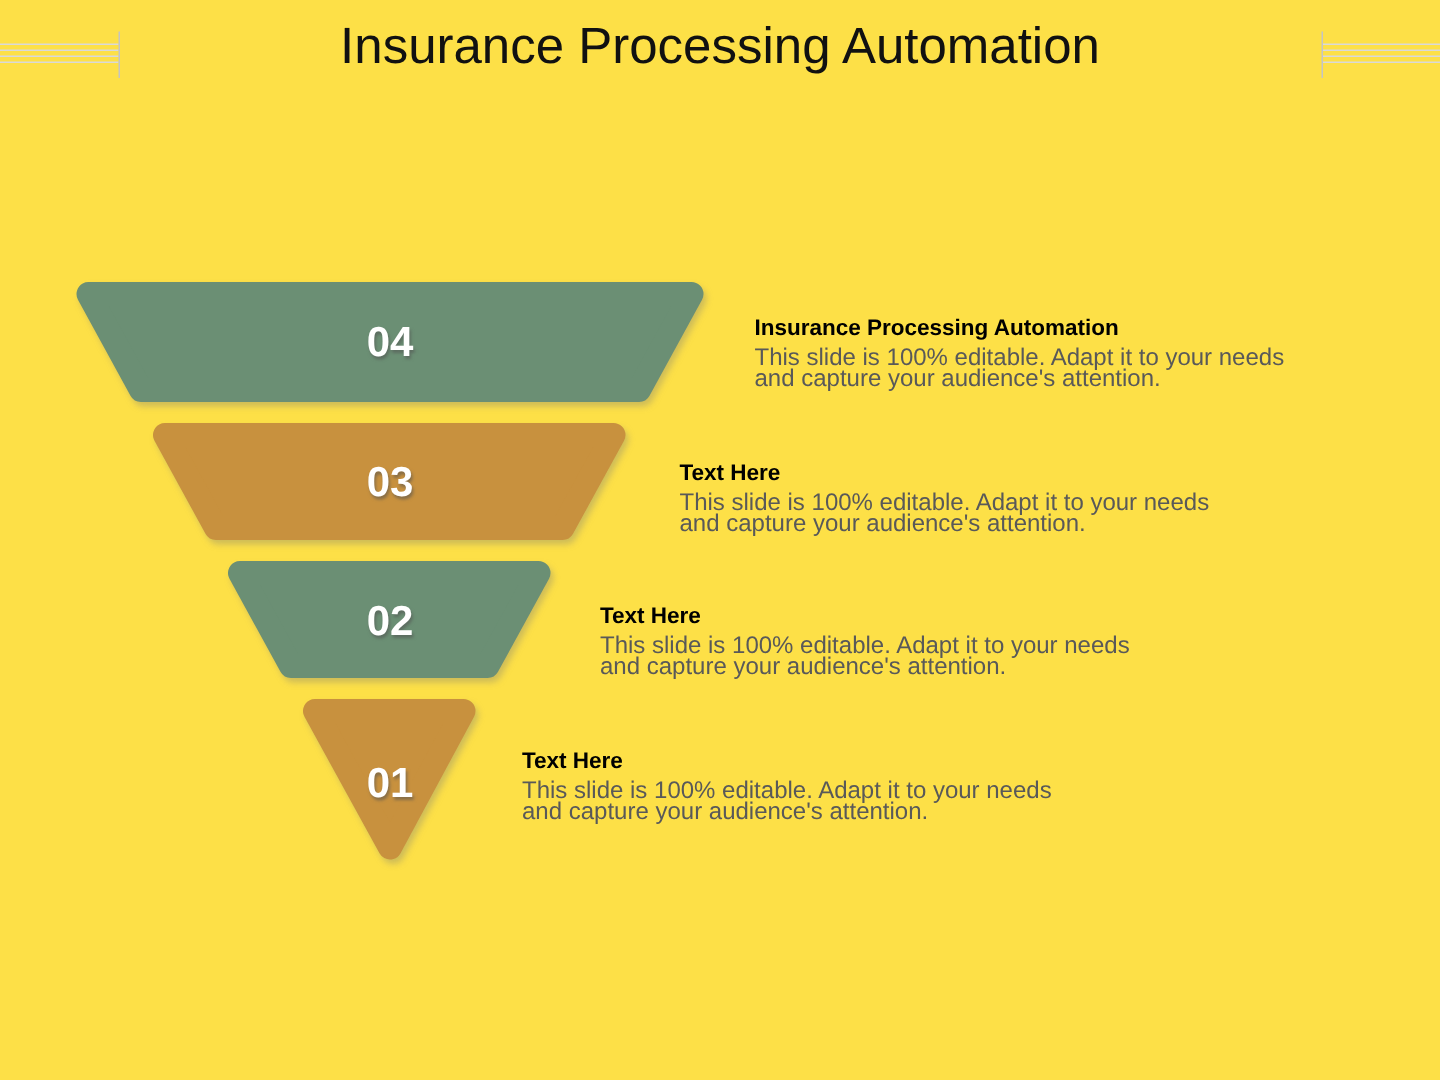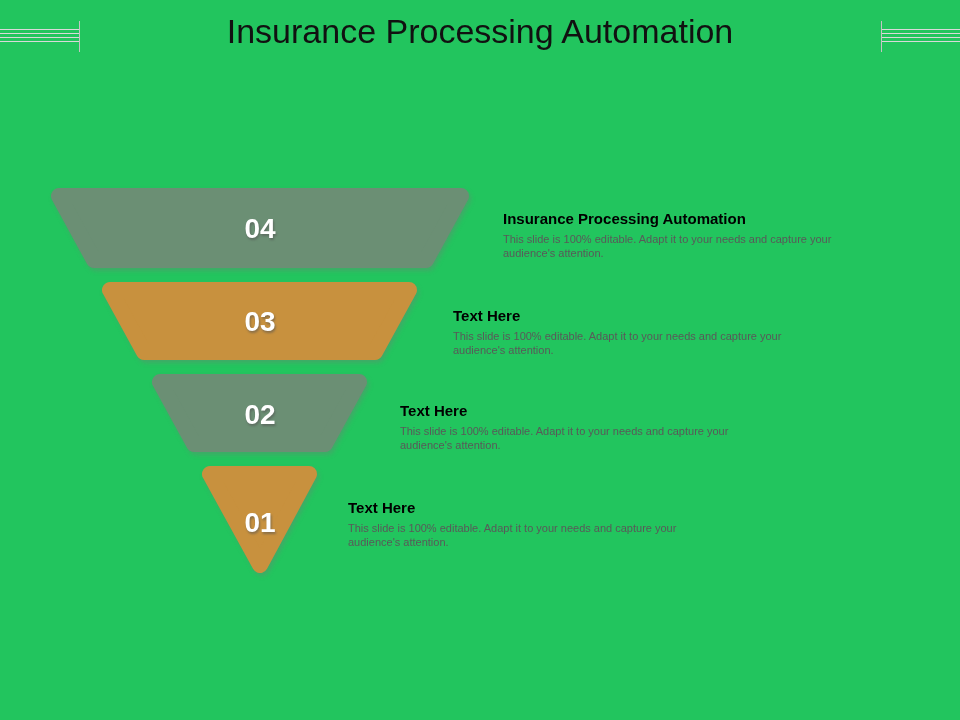--- a/index.html
+++ b/index.html
@@ -1,18 +1,18 @@
 <!DOCTYPE html>
 <html><head>
 <meta charset="utf-8">
 <style>
   html,body { margin:0; padding:0; background:#ffffff; }
   .slide {
     position:relative; width:960px; height:720px; overflow:hidden;
-    background:#22c55e; font-family:"Liberation Sans", sans-serif;
+    background:#fde047; font-family:"Liberation Sans", sans-serif;
   }
   .slide-title {
     position:absolute; top:12px; left:0; width:960px;
     text-align:center; font-size:34px; font-weight:400; color:#111111;
     margin:0; letter-spacing:0px;
   }
   
   .orn { position:absolute; top:0; left:0; width:960px; height:70px; }
   .orn-h { position:absolute; height:1px; background:#d9d9d9; }
   .orn-v { position:absolute; width:1px; background:#c4c4c4; }
@@ -23,21 +23,21 @@
     filter: drop-shadow(2px 3px 2px rgba(120,120,120,0.35));
   }
   .num {
     font-family:"Liberation Sans", sans-serif; font-weight:bold; font-size:28px;
     fill:#ffffff; text-anchor:middle;
     filter: drop-shadow(1px 2px 1px rgba(80,80,80,0.55));
   }
   
   .tb { position:absolute; width:380px; }
   .tb-h { font-size:15px; font-weight:bold; color:#000000; line-height:19px; margin-bottom:4px; }
-  .tb-b { font-size:11px; color:#595959; line-height:14px; width:372px; }
+  .tb-b { font-size:16px; color:#595959; line-height:14px; width:372px; }
 </style>
 </head>
 <body>
 
 <div class="slide">
 
   <div class="orn">
 
     <div class="orn-h" style="left:0; top:29px; width:79px;"></div>
     <div class="orn-h" style="left:0; top:33px; width:79px;"></div>

